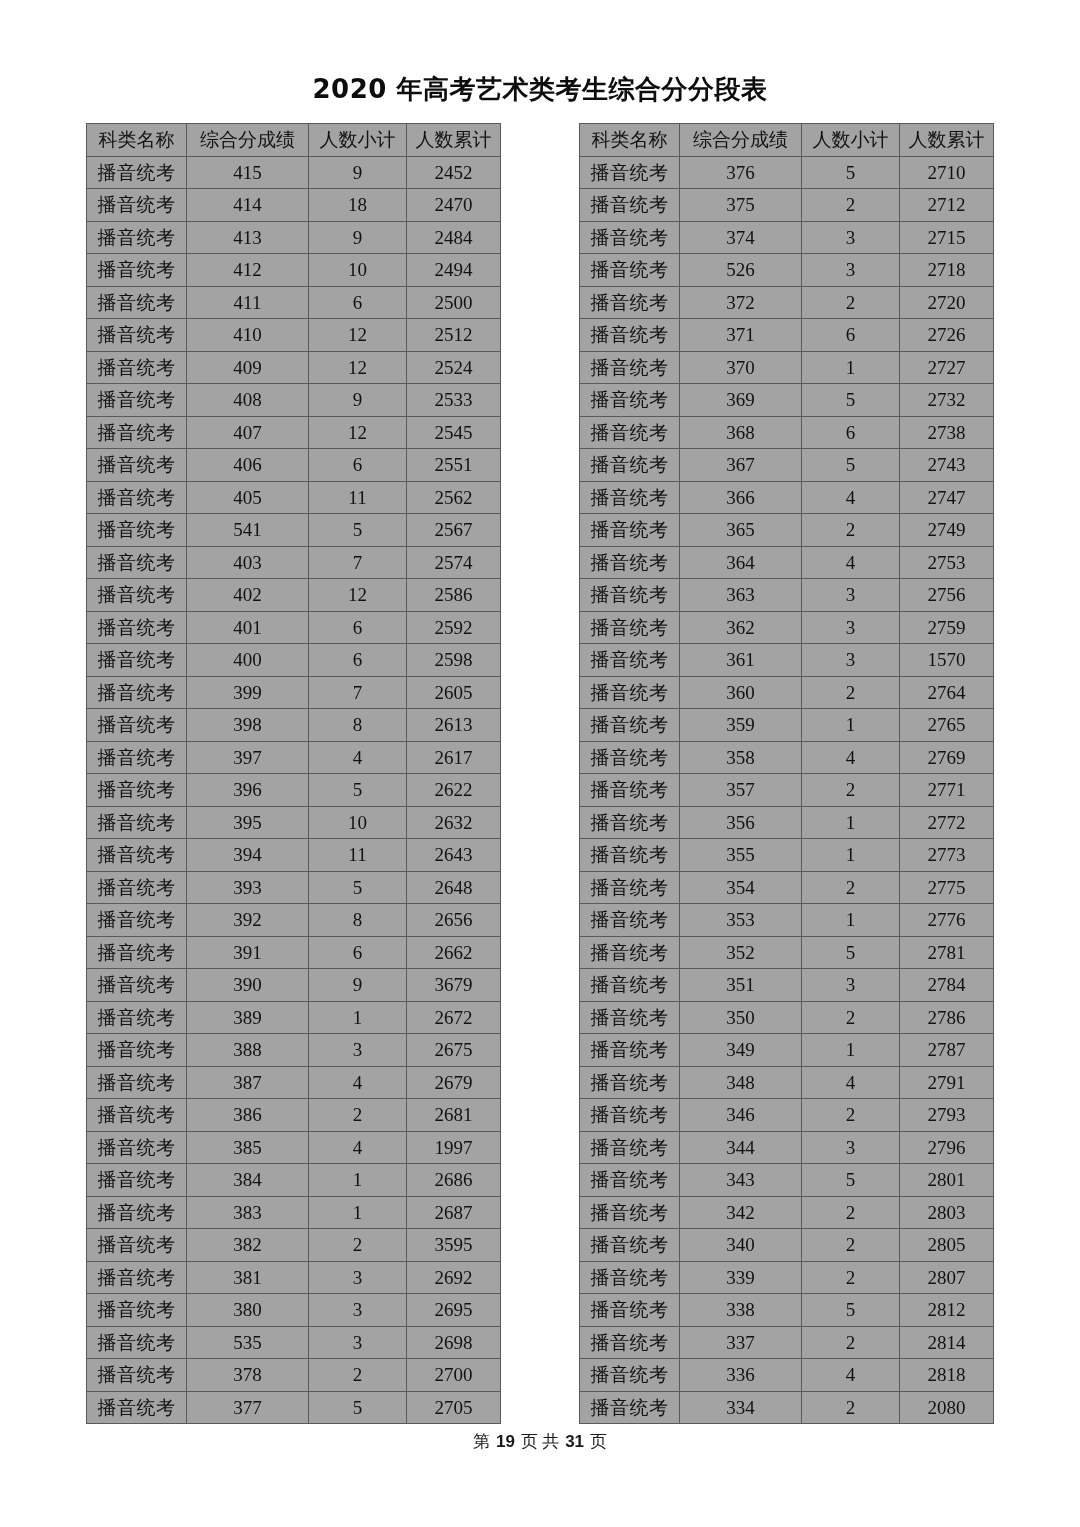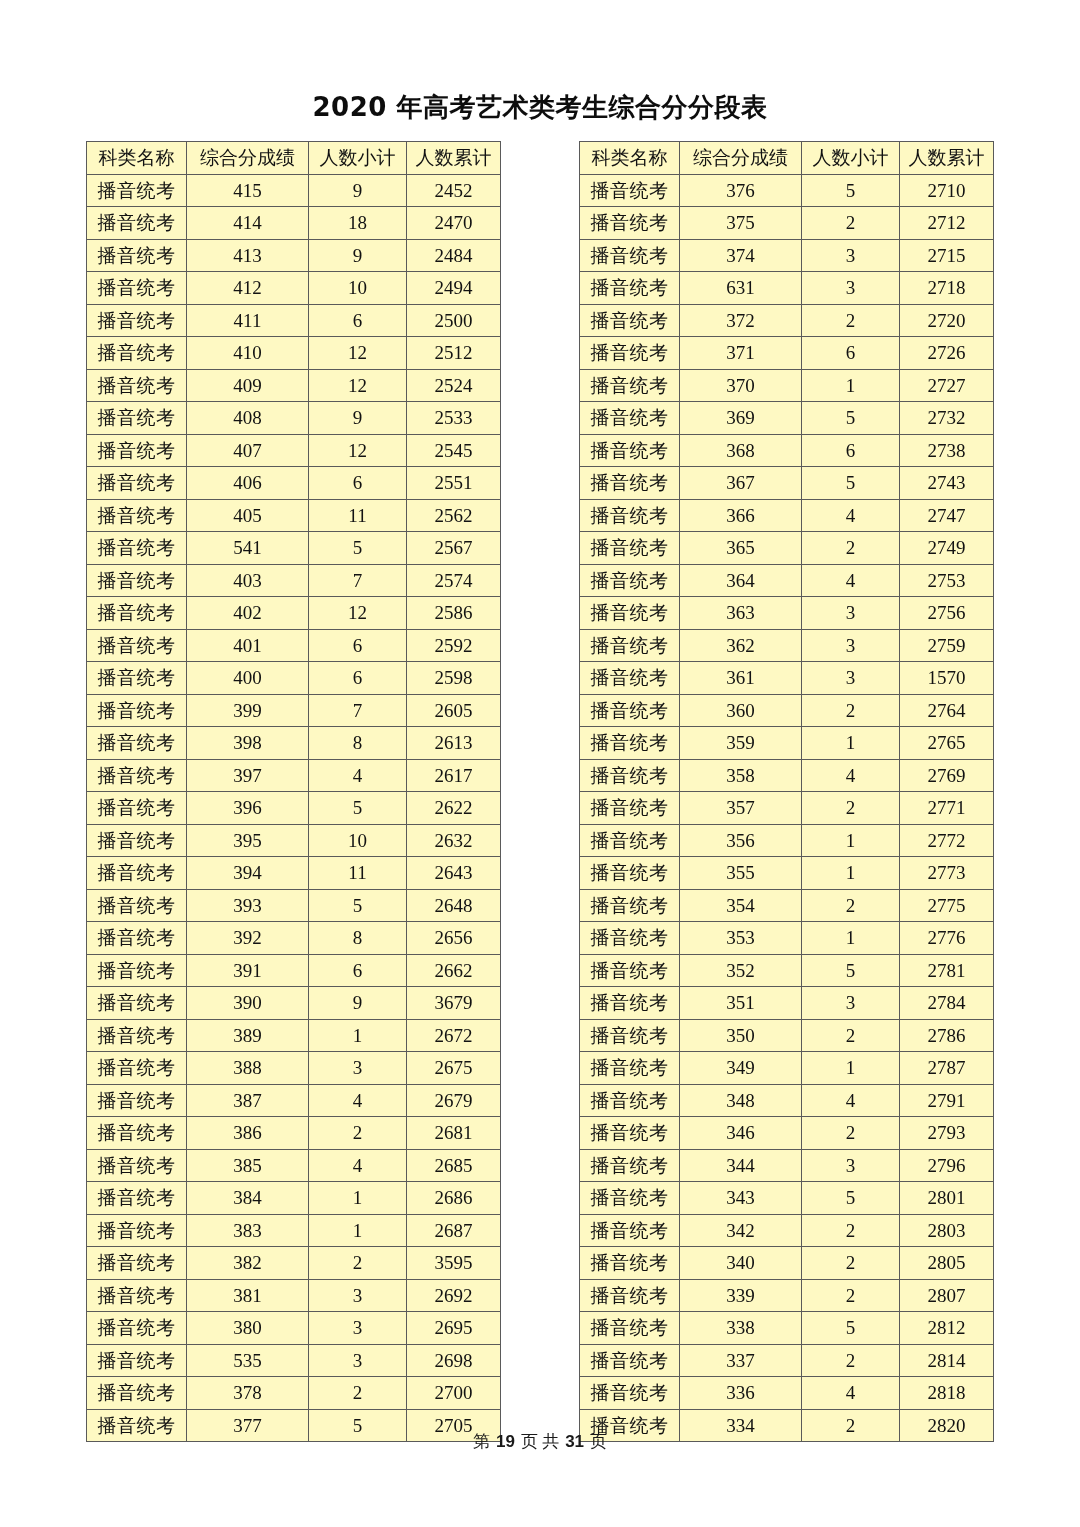--- a/index.html
+++ b/index.html
@@ -12,21 +12,21 @@
     height: 1527px;
     font-family: "Liberation Serif", "DejaVu Serif", serif;
     color: #111111;
     position: relative;
     overflow: hidden;
   }
   .page {
     width: 1080px;
     height: 1527px;
     box-sizing: border-box;
-    padding: 18px;
+    padding: 0;
     position: relative;
   }
   .doc-title {
     text-align: center;
     font-family: "DejaVu Sans", "Liberation Sans", sans-serif;
     font-weight: bold;
     font-size: 26px;
     letter-spacing: 0.5px;
     margin: 0;
     padding-top: 74px;
@@ -37,21 +37,21 @@
     display: flex;
     justify-content: center;
     align-items: flex-start;
     gap: 78px;
     margin-top: 18px;
   }
   table.score-table {
     border-collapse: collapse;
     table-layout: fixed;
     width: 414px;
-    background: #fef9c3;
+    background: #a3a3a3;
   }
   table.score-table td,
   table.score-table th {
     border: 1px solid #5a5a5a;
     height: 31.5px;
     line-height: 31.5px;
     padding: 0 2px;
     text-align: center;
     font-size: 19px;
     font-weight: normal;
@@ -291,21 +291,21 @@
           <tr>
             <td class="cell-name">播音统考</td>
             <td class="cell-num">386</td>
             <td class="cell-num">2</td>
             <td class="cell-num">2681</td>
           </tr>
           <tr>
             <td class="cell-name">播音统考</td>
             <td class="cell-num">385</td>
             <td class="cell-num">4</td>
-            <td class="cell-num">2685</td>
+            <td class="cell-num">1997</td>
           </tr>
           <tr>
             <td class="cell-name">播音统考</td>
             <td class="cell-num">384</td>
             <td class="cell-num">1</td>
             <td class="cell-num">2686</td>
           </tr>
           <tr>
             <td class="cell-name">播音统考</td>
             <td class="cell-num">383</td>
@@ -380,21 +380,21 @@
             <td class="cell-num">2712</td>
           </tr>
           <tr>
             <td class="cell-name">播音统考</td>
             <td class="cell-num">374</td>
             <td class="cell-num">3</td>
             <td class="cell-num">2715</td>
           </tr>
           <tr>
             <td class="cell-name">播音统考</td>
-            <td class="cell-num">631</td>
+            <td class="cell-num">526</td>
             <td class="cell-num">3</td>
             <td class="cell-num">2718</td>
           </tr>
           <tr>
             <td class="cell-name">播音统考</td>
             <td class="cell-num">372</td>
             <td class="cell-num">2</td>
             <td class="cell-num">2720</td>
           </tr>
           <tr>
@@ -592,21 +592,21 @@
           <tr>
             <td class="cell-name">播音统考</td>
             <td class="cell-num">336</td>
             <td class="cell-num">4</td>
             <td class="cell-num">2818</td>
           </tr>
           <tr>
             <td class="cell-name">播音统考</td>
             <td class="cell-num">334</td>
             <td class="cell-num">2</td>
-            <td class="cell-num">2820</td>
+            <td class="cell-num">2080</td>
           </tr>
         </tbody>
     </table>
 
   </div>
 
   <div class="footer">
     <span class="lbl">第</span><span class="pg">19</span><span class="lbl">页 共</span><span class="pg">31</span><span class="lbl">页</span>
   </div>
 

